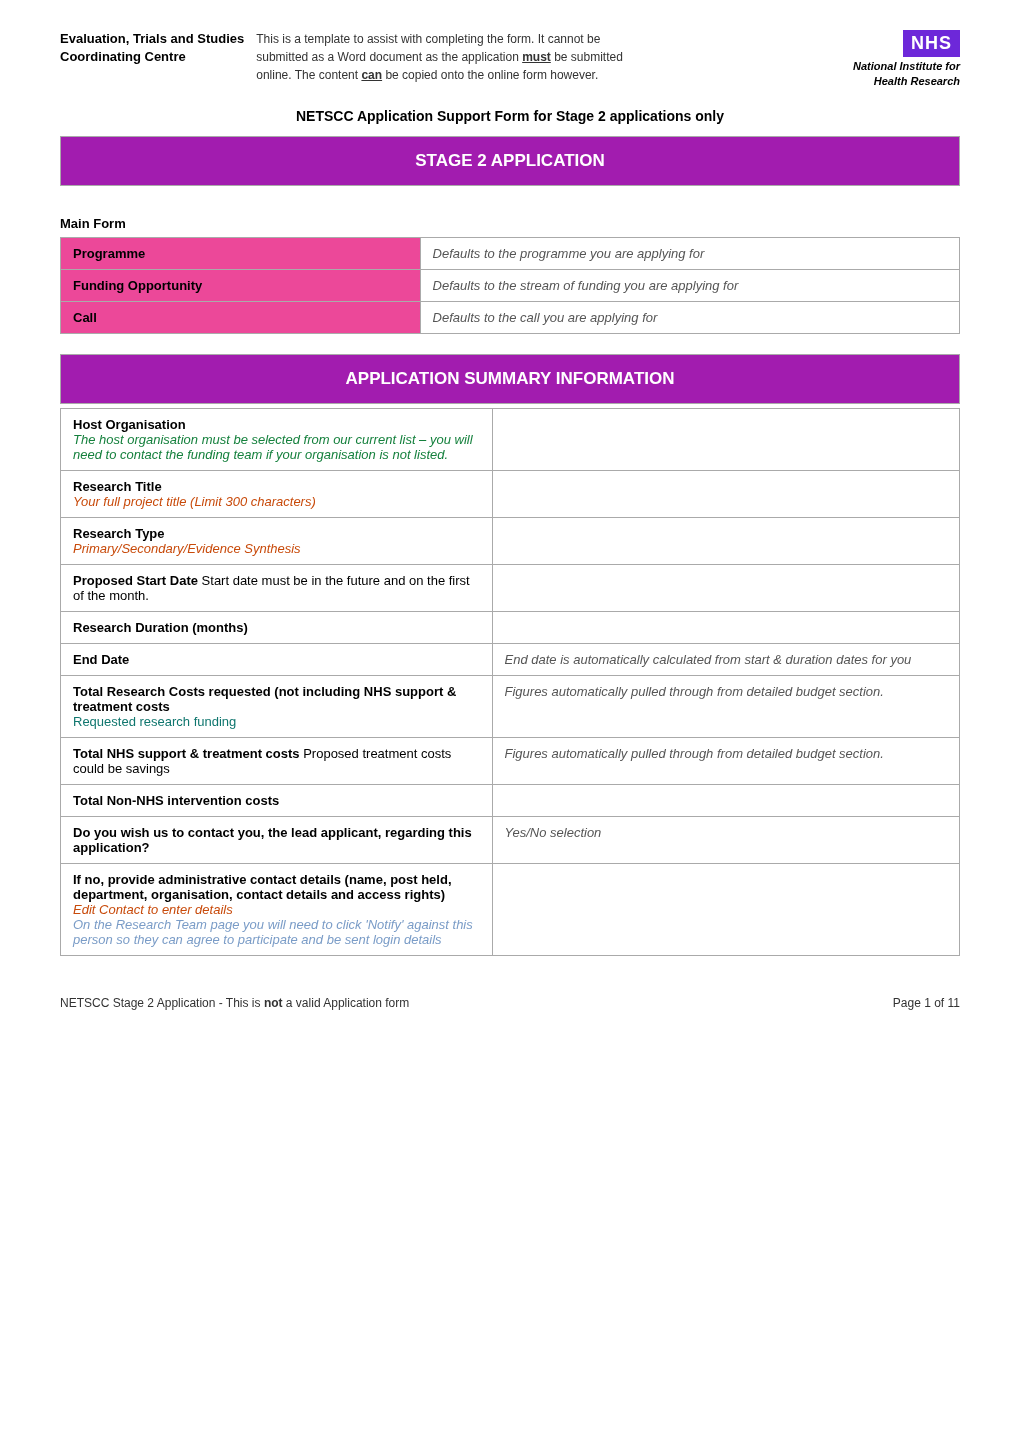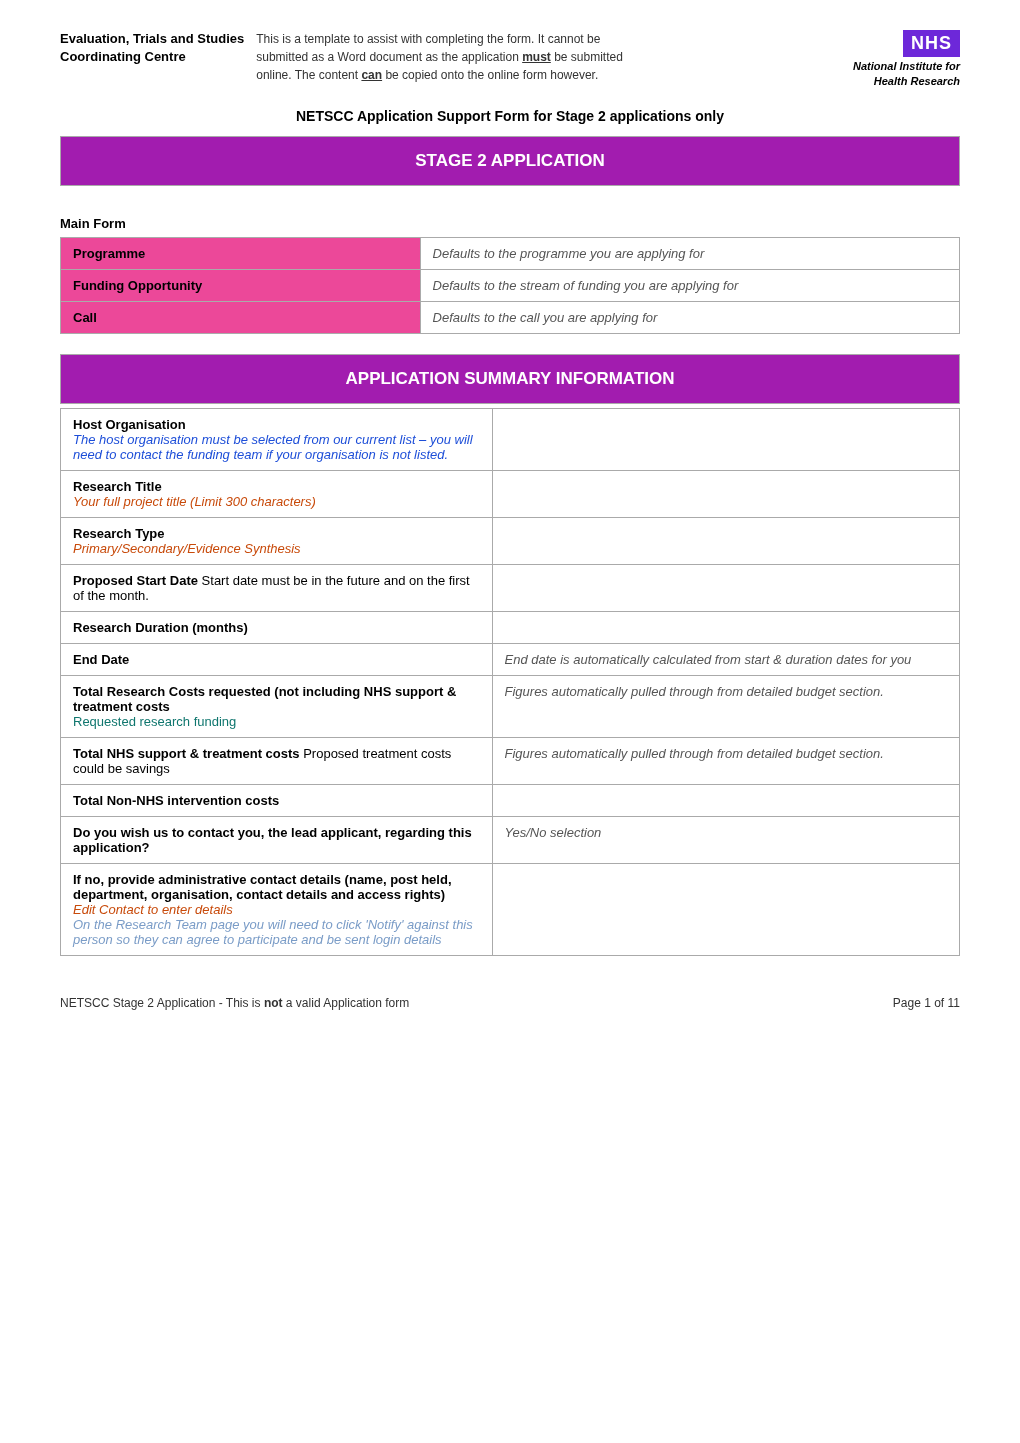--- a/index.html
+++ b/index.html
@@ -180,21 +180,21 @@
   </tr>
     </tbody>
 </table>
 
 <div class="section-header">APPLICATION SUMMARY INFORMATION</div>
 <div style="height:4px;"></div>
 
 <table class="app-summary-table">
   <tbody id="app-summary-tbody">
   <tr>
-    <td class="left-cell"><span style="font-weight:bold;">Host Organisation</span><div style="color:#1d4ed8;font-style:italic;">The host organisation must be selected from our current list – you will need to contact the funding team if your organisation is not listed.</div></td>
+    <td class="left-cell"><span style="font-weight:bold;">Host Organisation</span><div style="color:#15803d;font-style:italic;">The host organisation must be selected from our current list – you will need to contact the funding team if your organisation is not listed.</div></td>
     <td class="right-cell"></td>
   </tr>
       <tr>
     <td class="left-cell"><span style="font-weight:bold;">Research Title</span><div style="color:#c84a0a;font-style:italic;">Your full project title (Limit 300 characters)</div></td>
     <td class="right-cell"></td>
   </tr>
       <tr>
     <td class="left-cell"><span style="font-weight:bold;">Research Type</span><div style="color:#c84a0a;font-style:italic;">Primary/Secondary/Evidence Synthesis</div></td>
     <td class="right-cell"></td>
   </tr>

